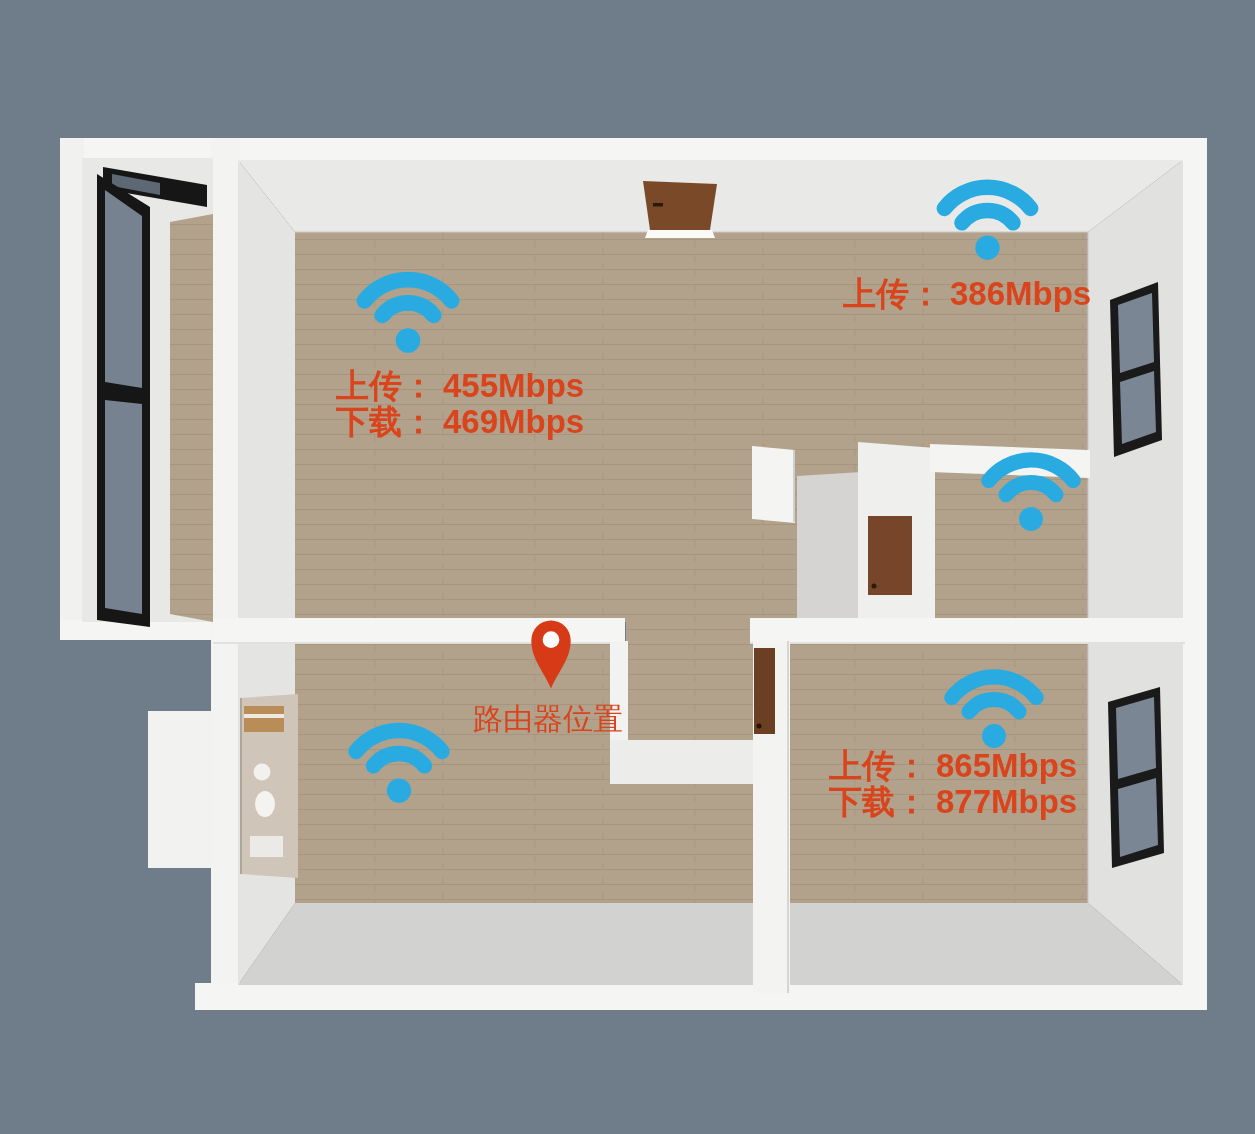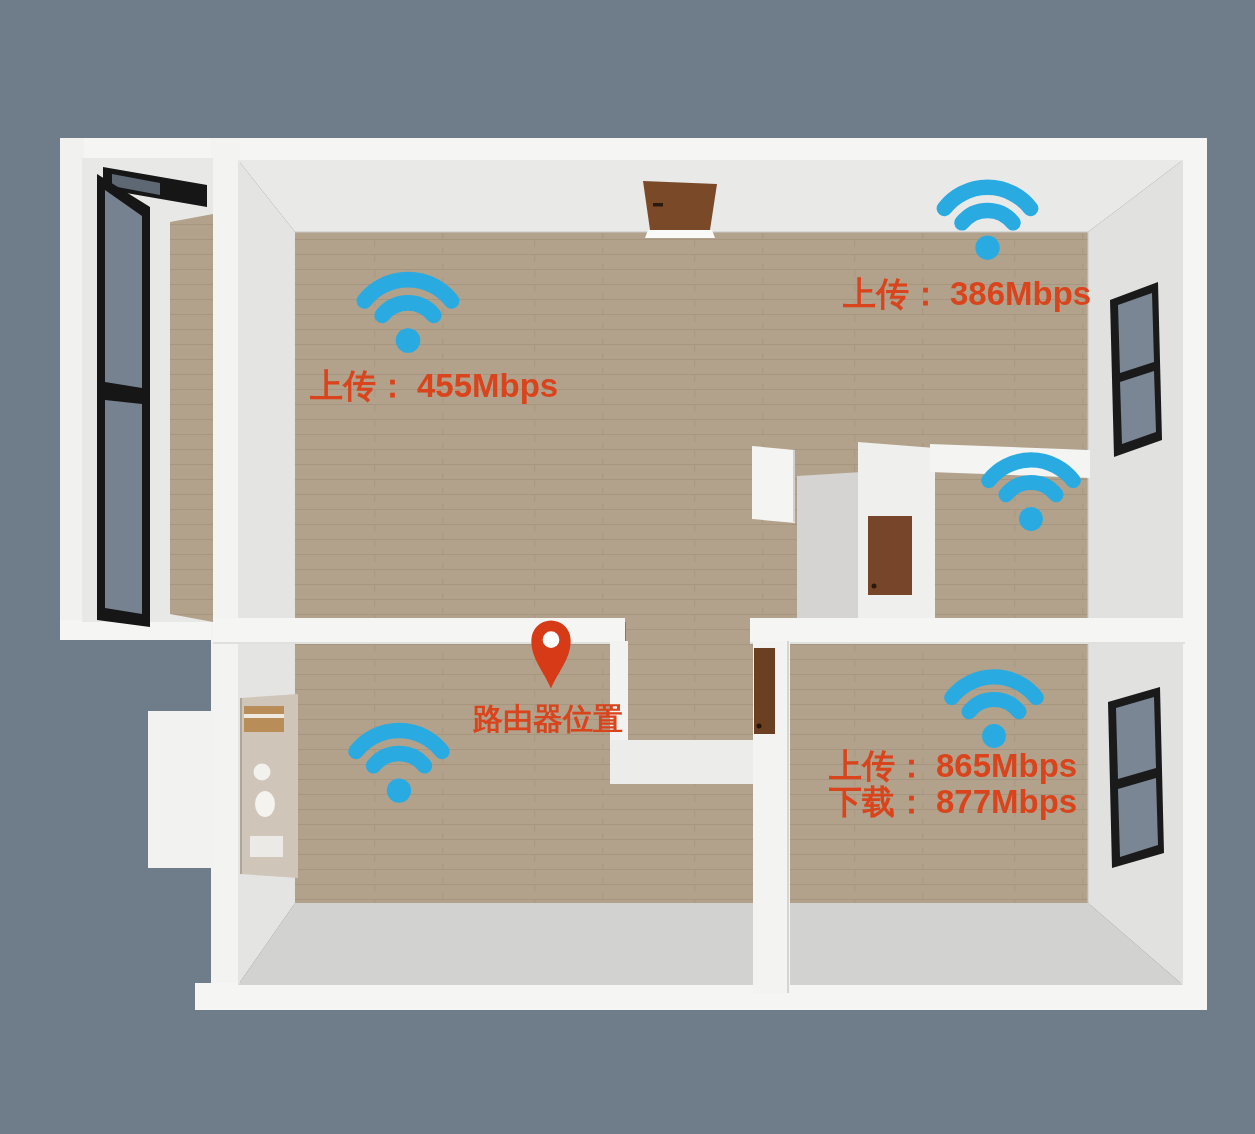--- a/index.html
+++ b/index.html
@@ -4,21 +4,21 @@
 <style>
   html,body{margin:0;padding:0;background:#6F7D8A;}
   .stage{position:relative;width:1255px;height:1134px;overflow:hidden;background:#6F7D8A;
          font-family:"Liberation Sans","DejaVu Sans",sans-serif;}
   .plan-svg{position:absolute;left:0;top:0;}
   .wifi{position:absolute;}
   .pin{position:absolute;}
   .measure{position:absolute;color:#D9441C;font-weight:bold;font-size:33px;line-height:36px;
            white-space:nowrap;letter-spacing:0;}
   .m-value{margin-left:8px;}
-  .router-label{position:absolute;left:473px;top:699px;color:#D9441C;font-weight:bold;
+  .router-label{position:absolute;left:473px;top:699px;color:#D9441C;font-weight:normal;
                 font-size:30px;white-space:nowrap;}
 </style>
 </head>
 <body>
 
 <div class="stage">
 
   <svg class="plan-svg" width="1255" height="1134" viewBox="0 0 1255 1134">
     <defs>
       <pattern id="wood" width="160" height="15" patternUnits="userSpaceOnUse">
@@ -140,22 +140,23 @@
   <svg class="wifi" style="left:337px;top:713px;width:124px;height:92px" viewBox="0 0 100 74">
       <use href="#wifi-sym"></use>
     </svg>
 
   <svg class="pin" style="left:527px;top:617px;width:48px;height:74px" viewBox="0 0 40 62">
     <path d="M20,60 C13,44 3.5,35 3.5,19.5 A16.5,16.5 0 1 1 36.5,19.5 C36.5,35 27,44 20,60 Z" fill="#D63A16"></path>
     <circle cx="20" cy="19" r="7" fill="#FDFDFD"></circle>
   </svg>
   <div class="router-label">路由器位置</div>
 
-  <div class="measure" style="left:310px;top:368px">
+  <div class="measure" style="left:336px;top:368px">
     <div><span>上传：</span><span class="m-value">455Mbps</span></div>
+    <div><span>下载：</span><span class="m-value">469Mbps</span></div>
   </div>
 
   <div class="measure" style="left:843px;top:276px">
     <div><span>上传：</span><span class="m-value">386Mbps</span></div>
   </div>
 
   <div class="measure" style="left:886px;top:541px">
   </div>
 
   <div class="measure" style="left:829px;top:748px">

